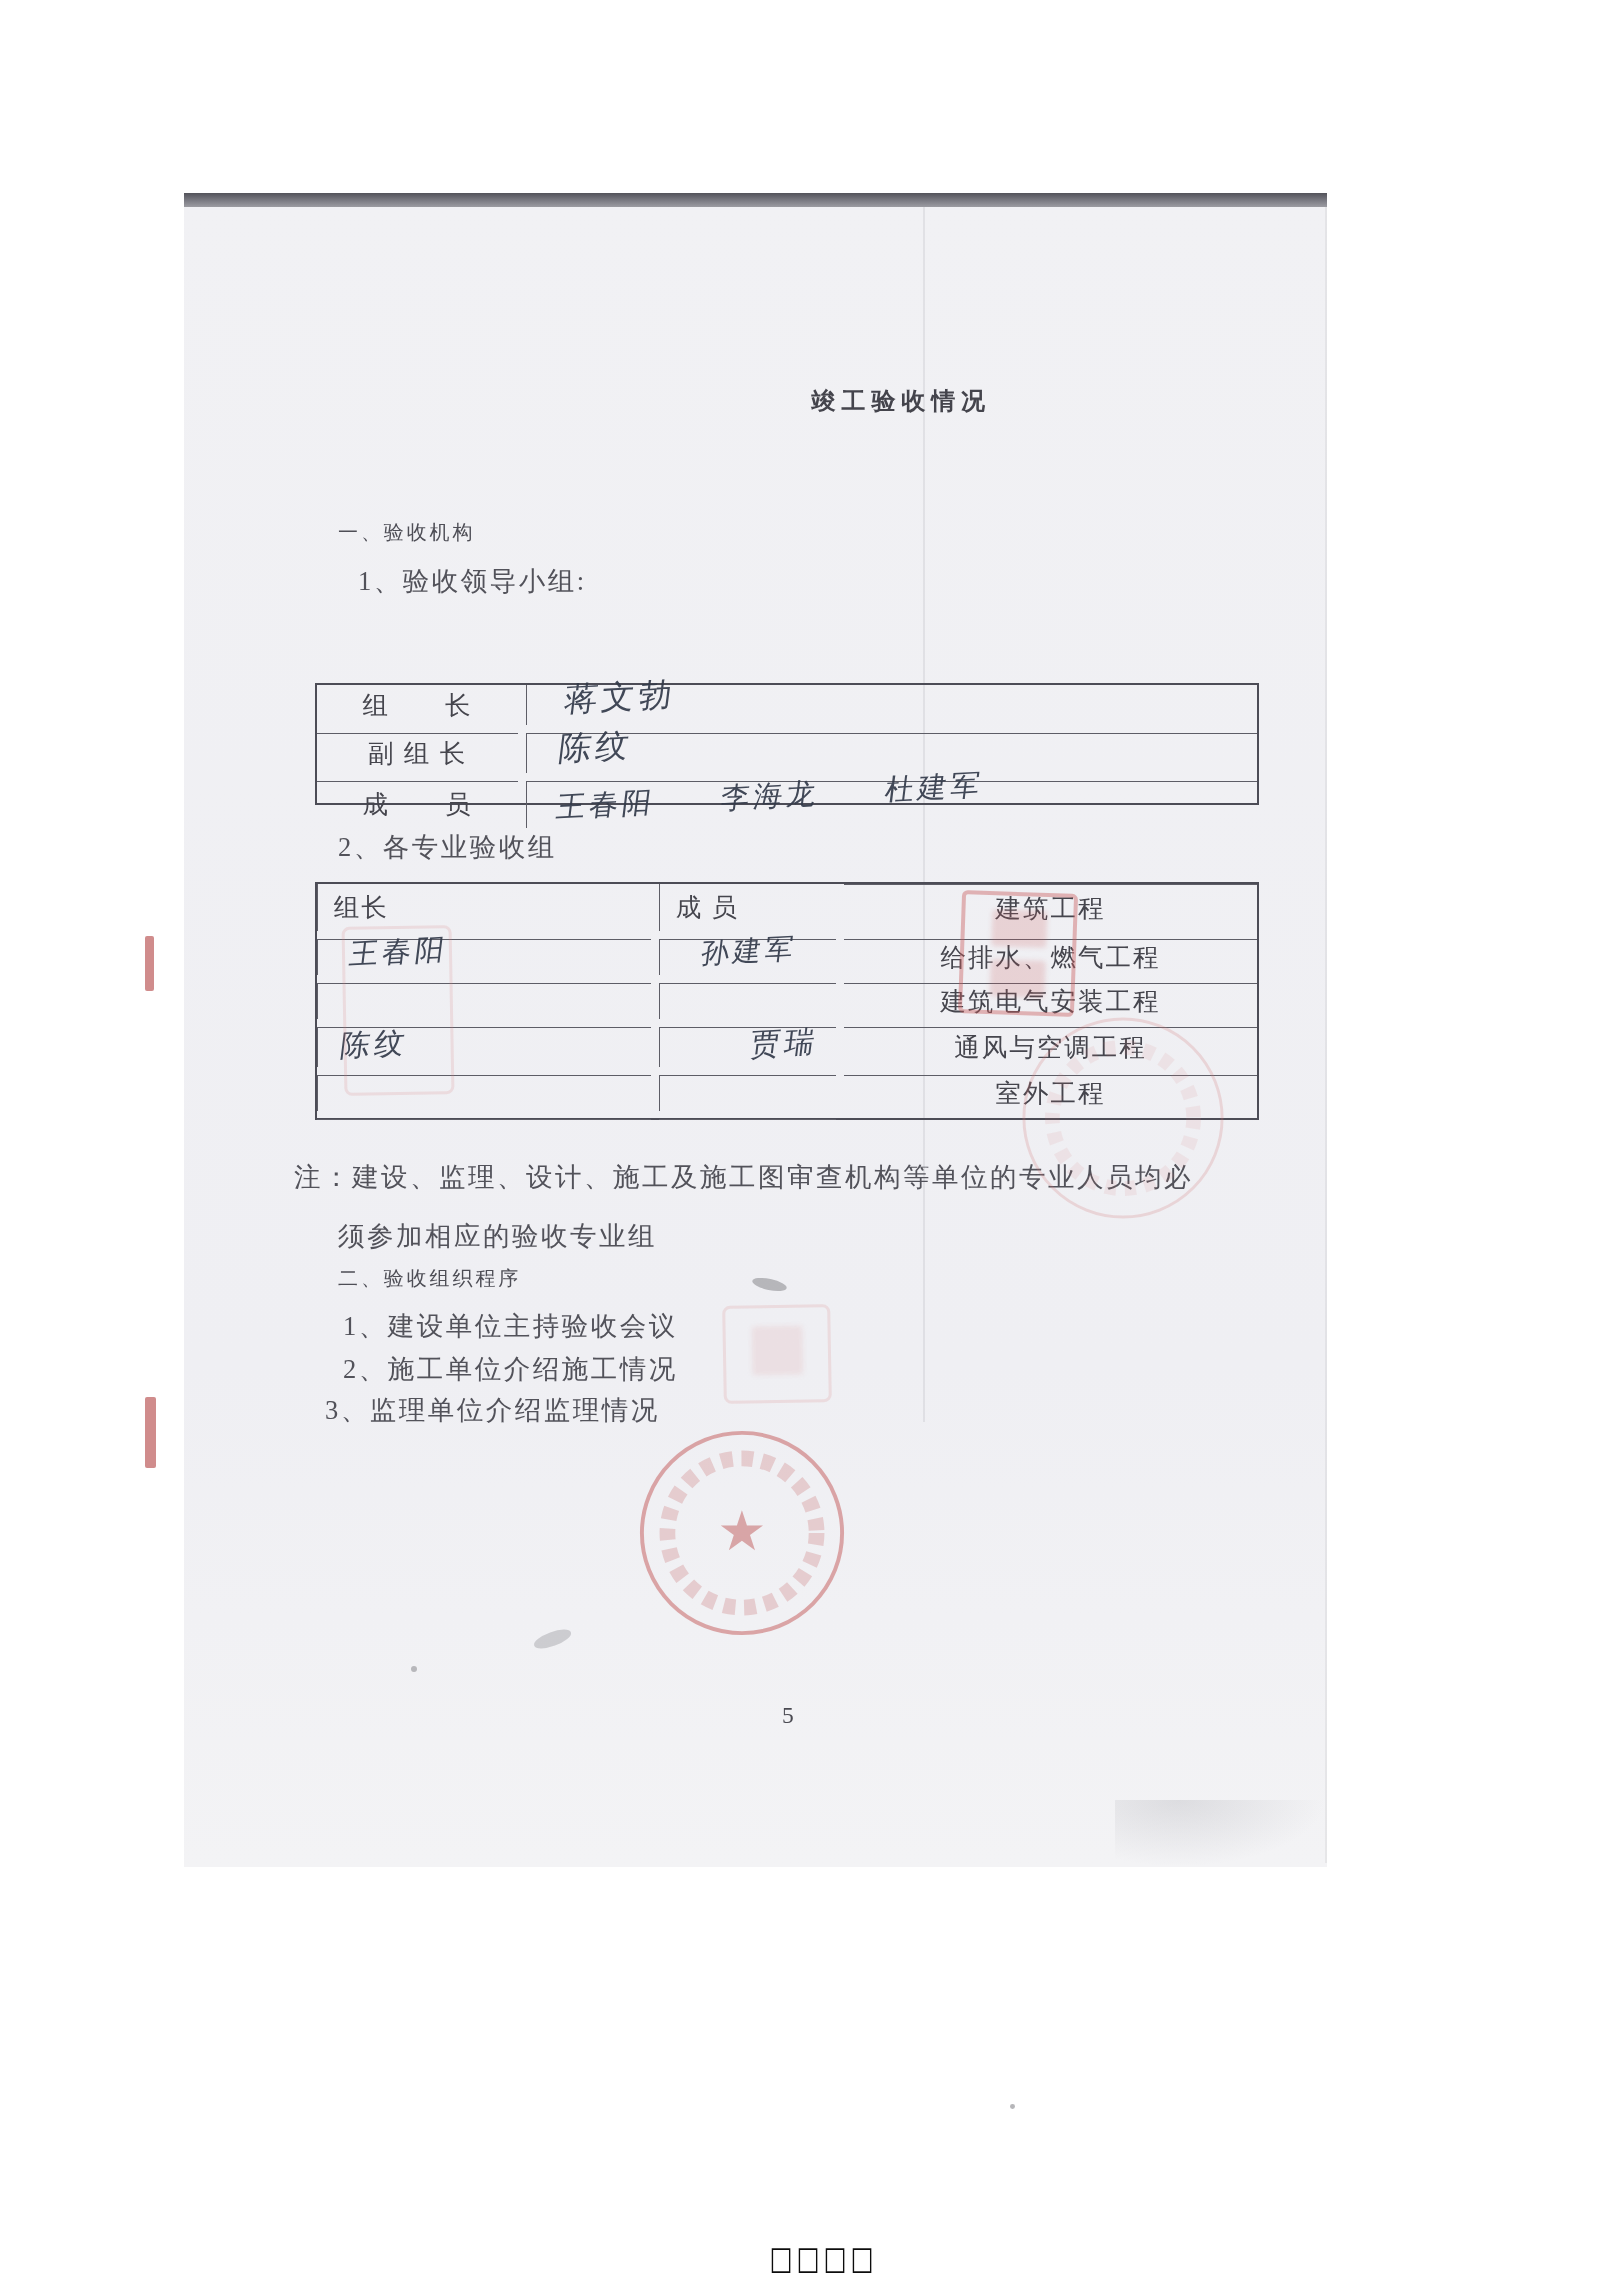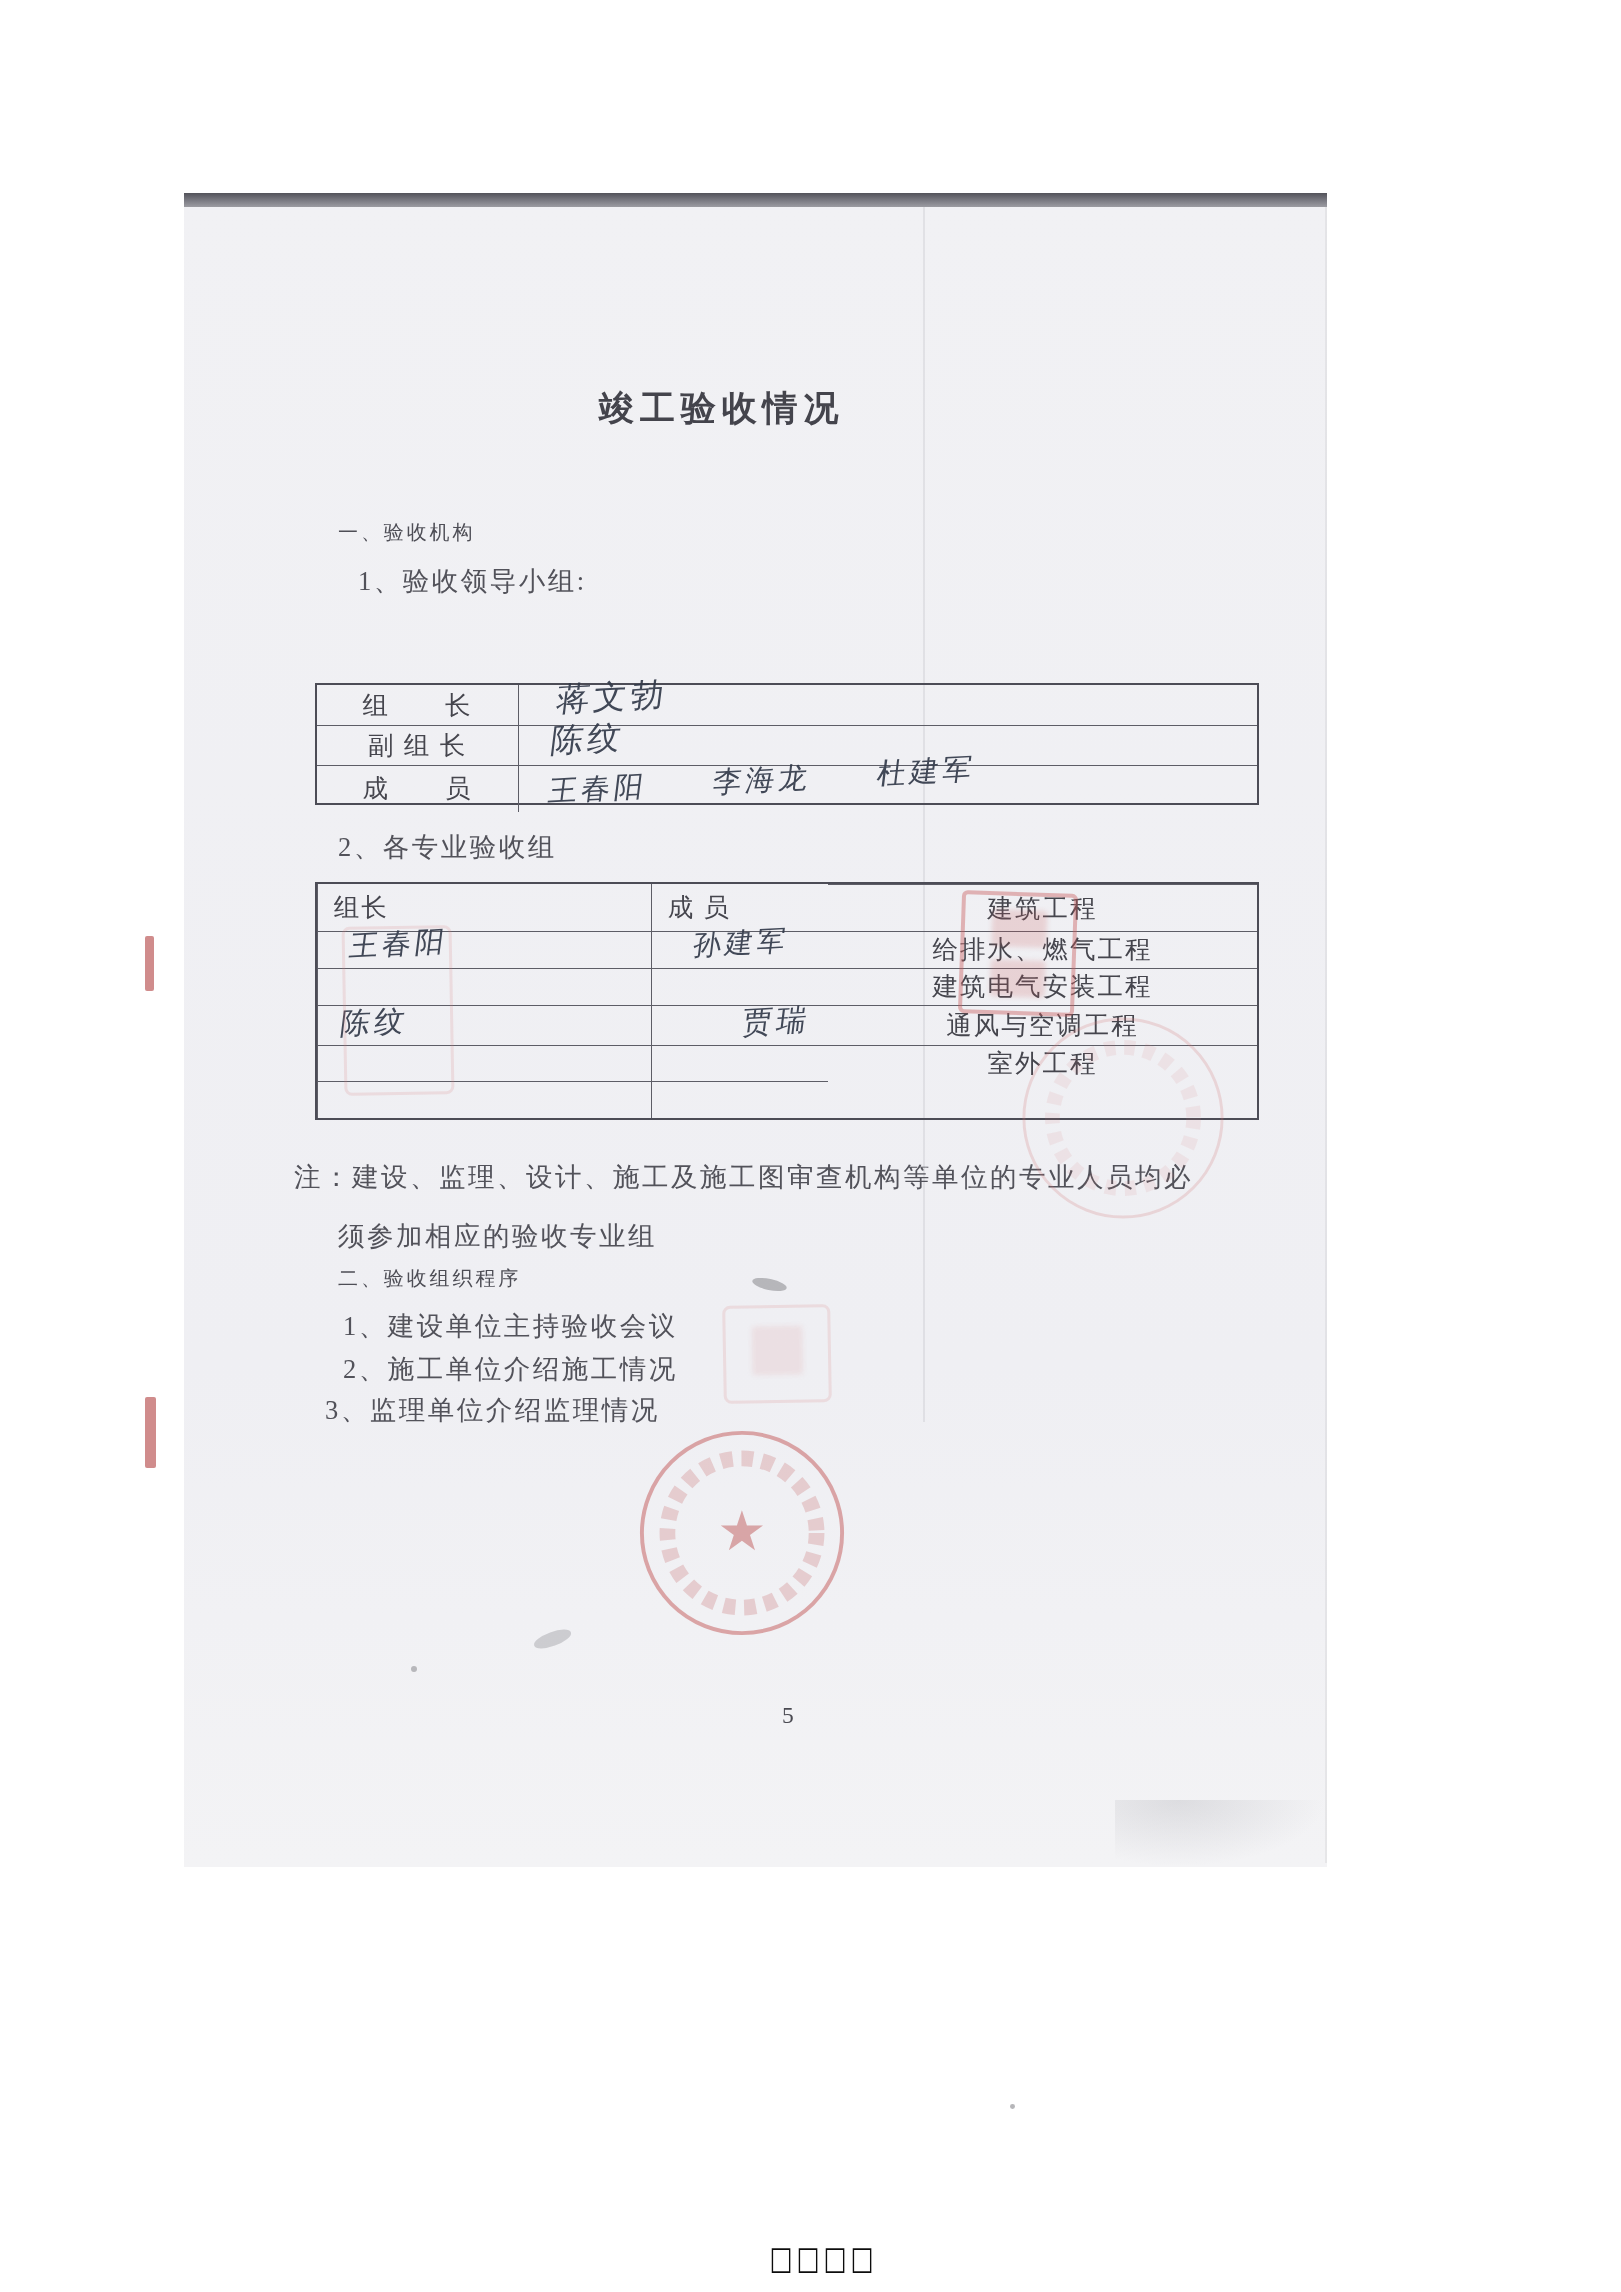--- a/index.html
+++ b/index.html
@@ -30,37 +30,38 @@
     background:rgba(0,0,0,0.05);
   }
   .corner-shadow {
     position:absolute; left:931px; top:1607px; width:212px; height:67px;
     background:radial-gradient(ellipse at 30% 0%, rgba(120,120,130,0.18), rgba(120,120,130,0.0) 70%);
     border-bottom-right-radius:59px;
   }
 
   .doc-title {
     position:absolute; left:415px; top:192px; width:392px;
-    text-align:left;
-    font-size:35px; letter-spacing:5.9px; font-weight:600;
+    text-align:right;
+    font-size:24px; letter-spacing:5.9px; font-weight:600;
     color:#44444c;
   }
   .txt {
     position:absolute;
     color:#52525a; font-size:26.5px; letter-spacing:2.5px;
     white-space:nowrap;
   }
   .heading { font-size:20px; letter-spacing:2.9px; color:#4e4e56; }
 
   
   .tbl {
     position:absolute; display:grid;
     box-sizing:border-box;
     border:2.5px solid #4c4c56;
     background:transparent;
+    gap:8px;
   }
   .t-cell {
     display:flex; align-items:center;
     box-sizing:border-box;
     color:#45454d; font-size:25.5px; letter-spacing:2px;
     overflow:visible; white-space:nowrap;
   }
   .bt { border-top:1.5px solid #5d5d66; }
   .bl { border-left:1.5px solid #5d5d66; }
   .c-center { justify-content:center; }

